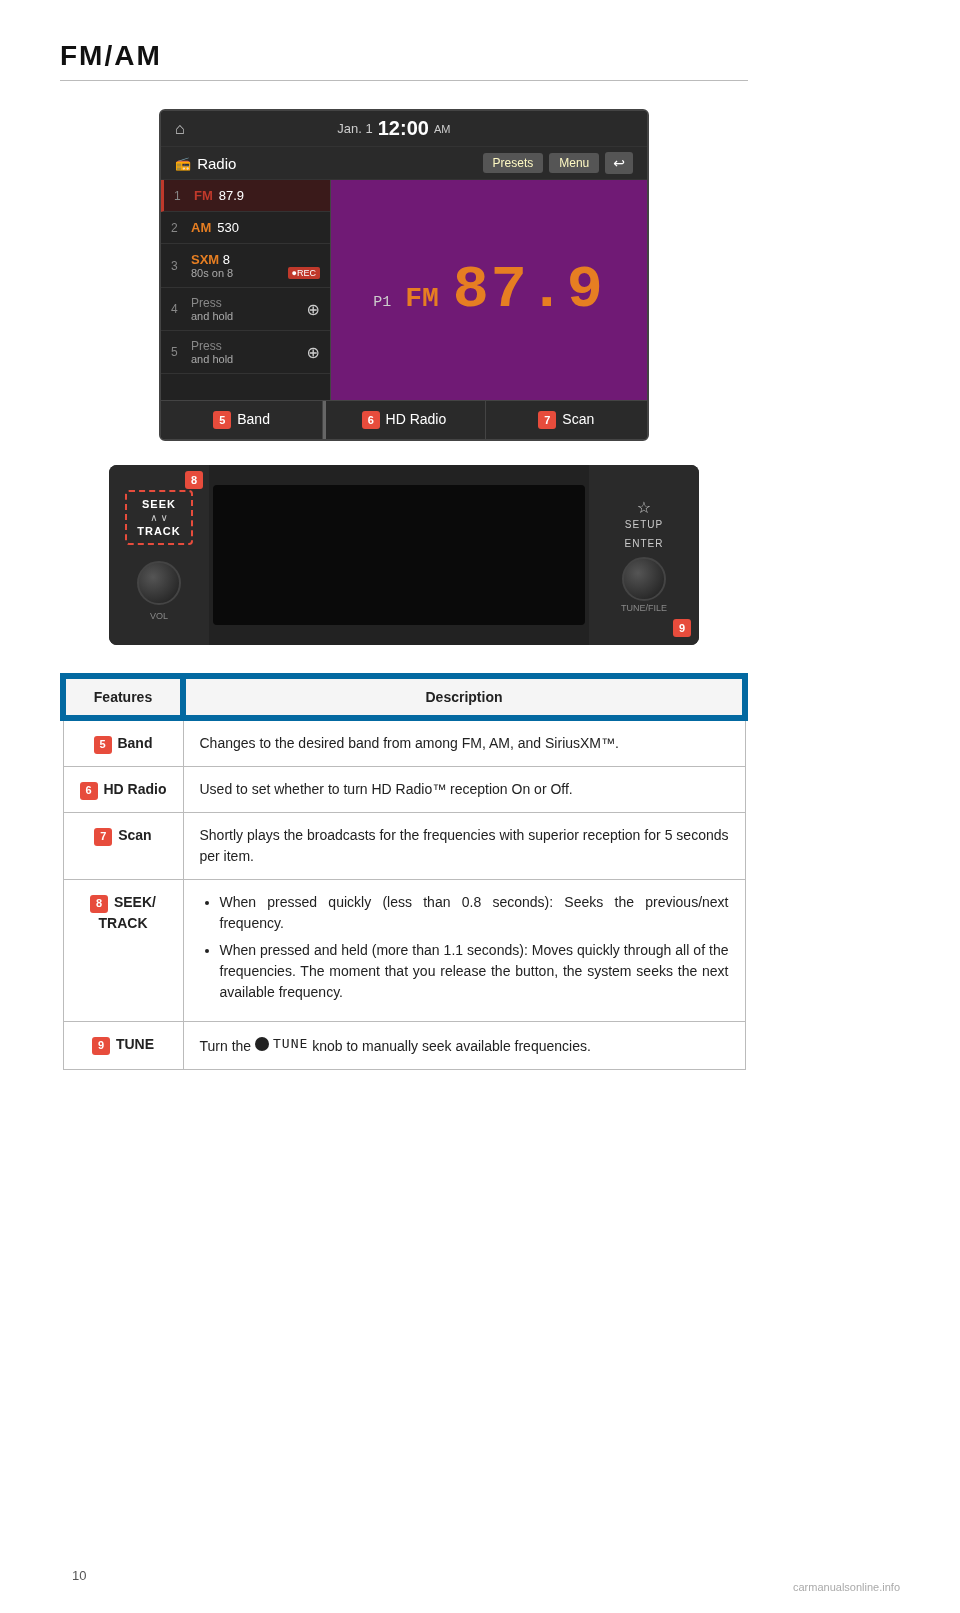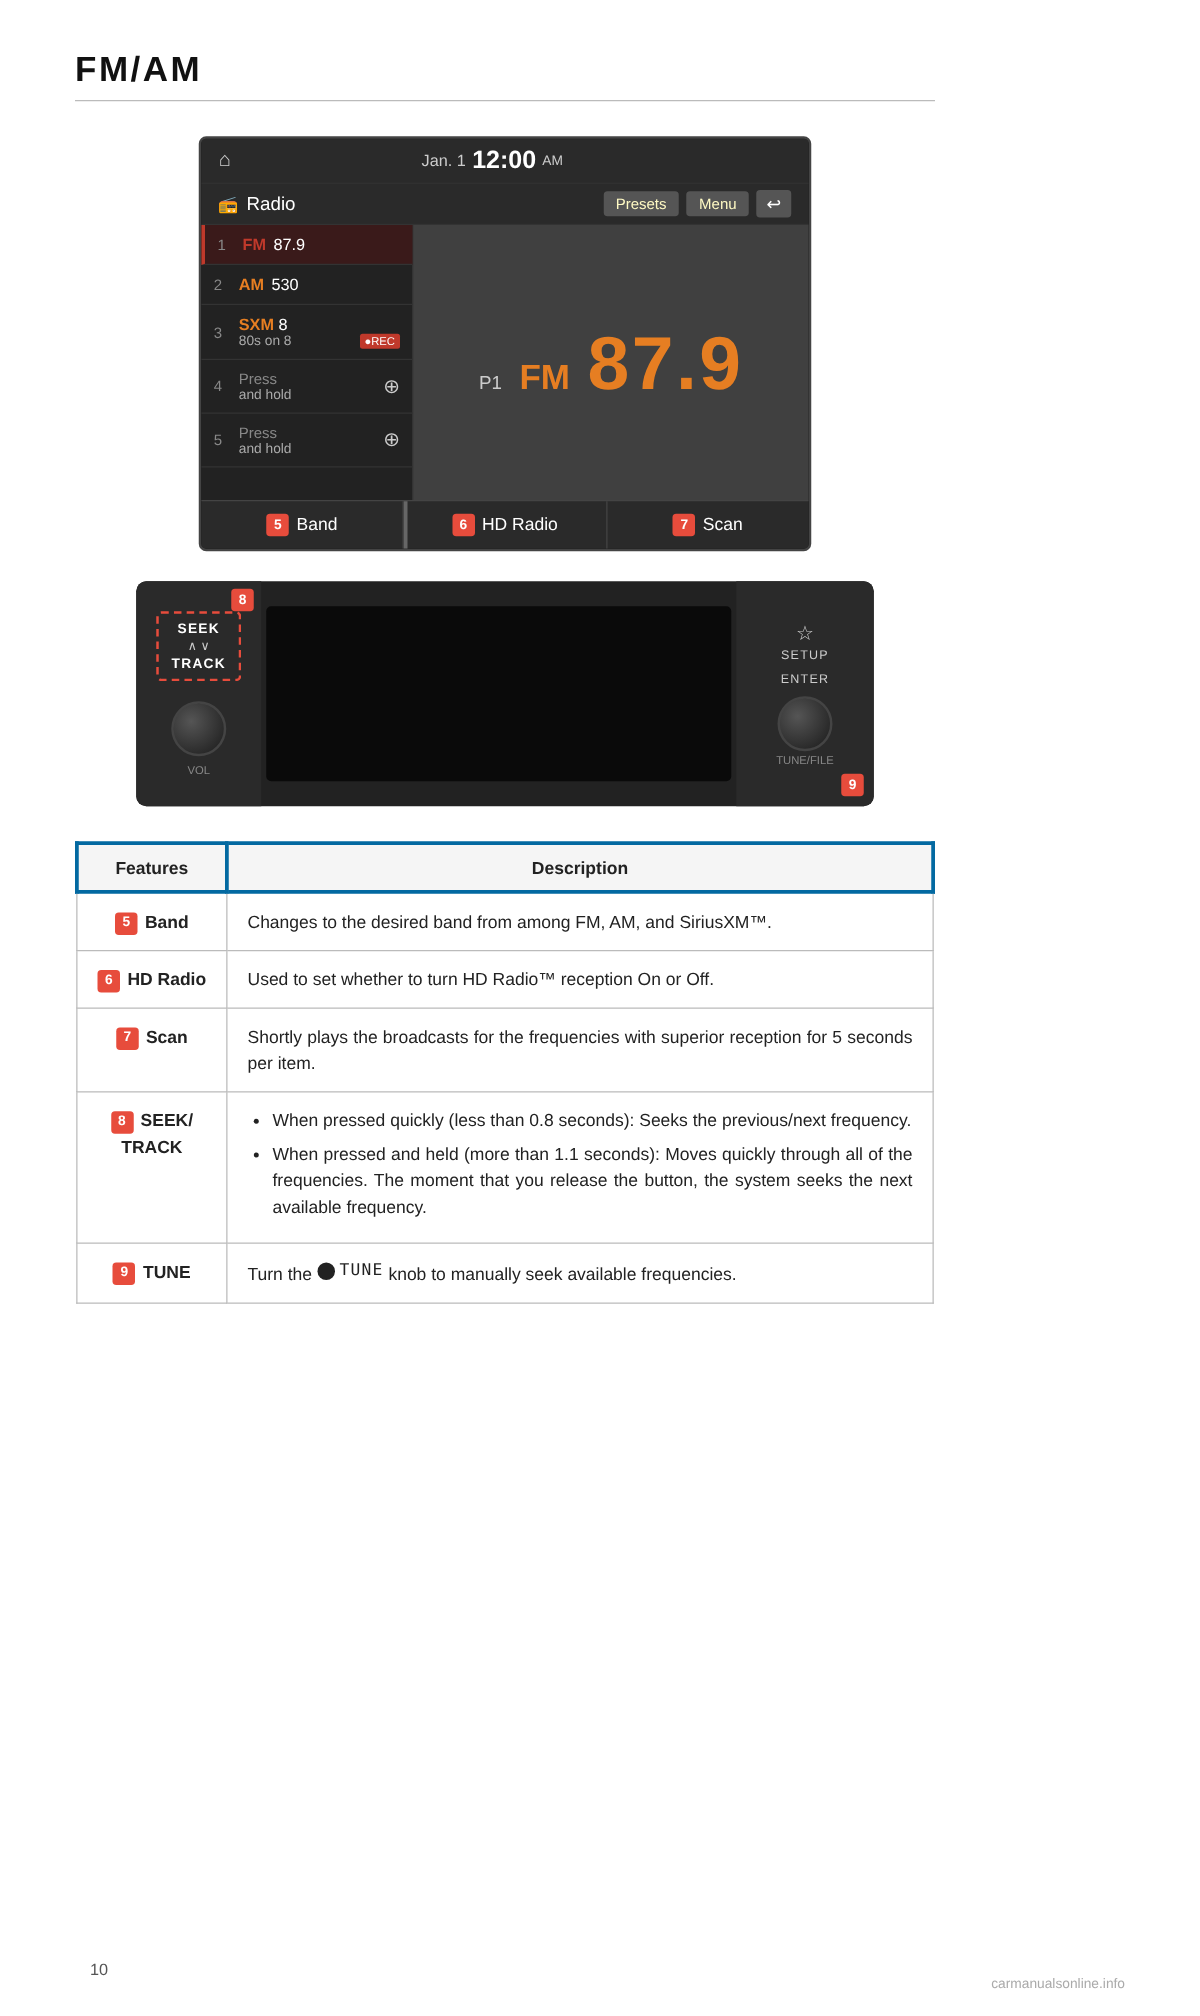--- a/index.html
+++ b/index.html
@@ -162,26 +162,27 @@
       font-size: 9px;
       padding: 1px 4px;
       border-radius: 2px;
       margin-left: auto;
       margin-top: 15px;
     }
 
     
     .main-display {
       flex: 1;
-      background: #404040;
+      background: #701a75;
       display: flex;
       flex-direction: column;
       align-items: center;
       justify-content: center;
       padding: 20px;
+      font-family: Liberation Mono, monospace;
     }
     .station-band {
       color: #e67e22;
       font-size: 28px;
       font-weight: bold;
     }
     .station-freq {
       color: #e67e22;
       font-size: 60px;
       font-weight: bold;
@@ -395,21 +396,21 @@
       border-collapse: collapse;
       font-size: 14px;
       color: #222;
     }
     .features-table th {
       background: #f5f5f5;
       padding: 10px 16px;
       text-align: center;
       font-weight: bold;
       font-size: 14px;
-      border: 3px solid #0369a1;
+      border: 6px solid #0369a1;
     }
     .features-table th.feat-col {
       width: 120px;
     }
     .features-table td {
       padding: 12px 16px;
       border: 1px solid #bbb;
       vertical-align: top;
       line-height: 1.5;
     }

